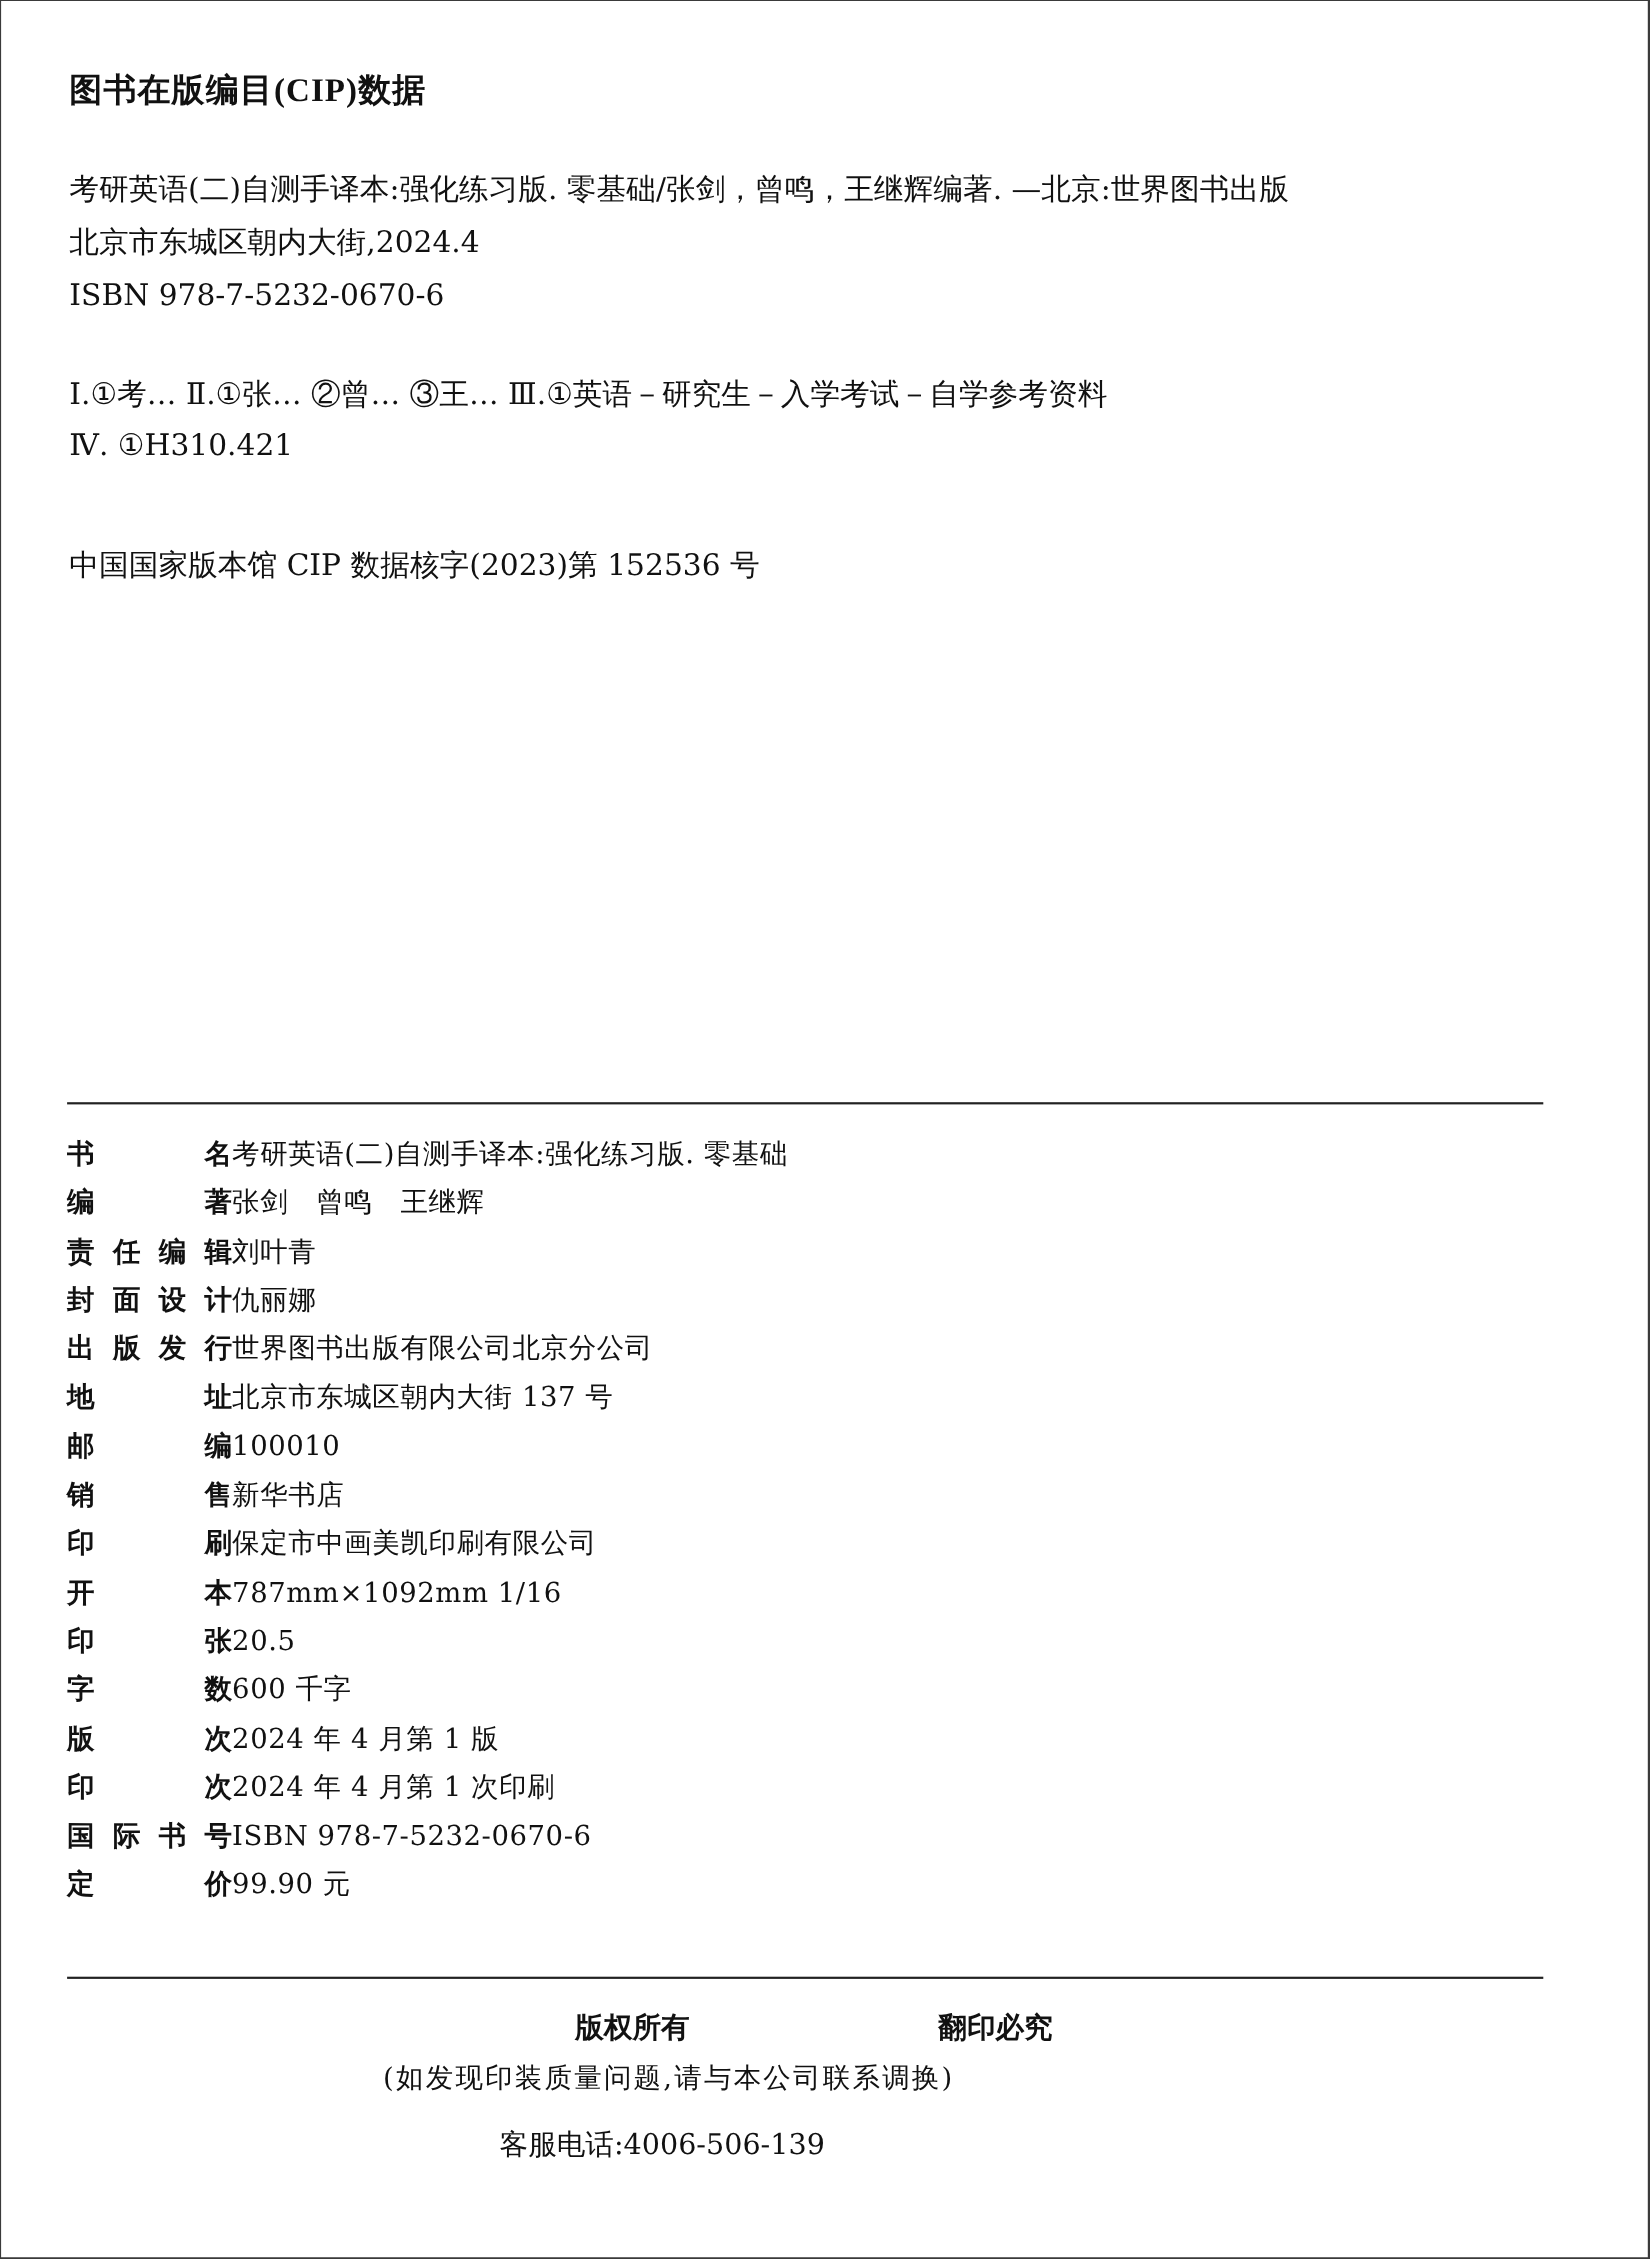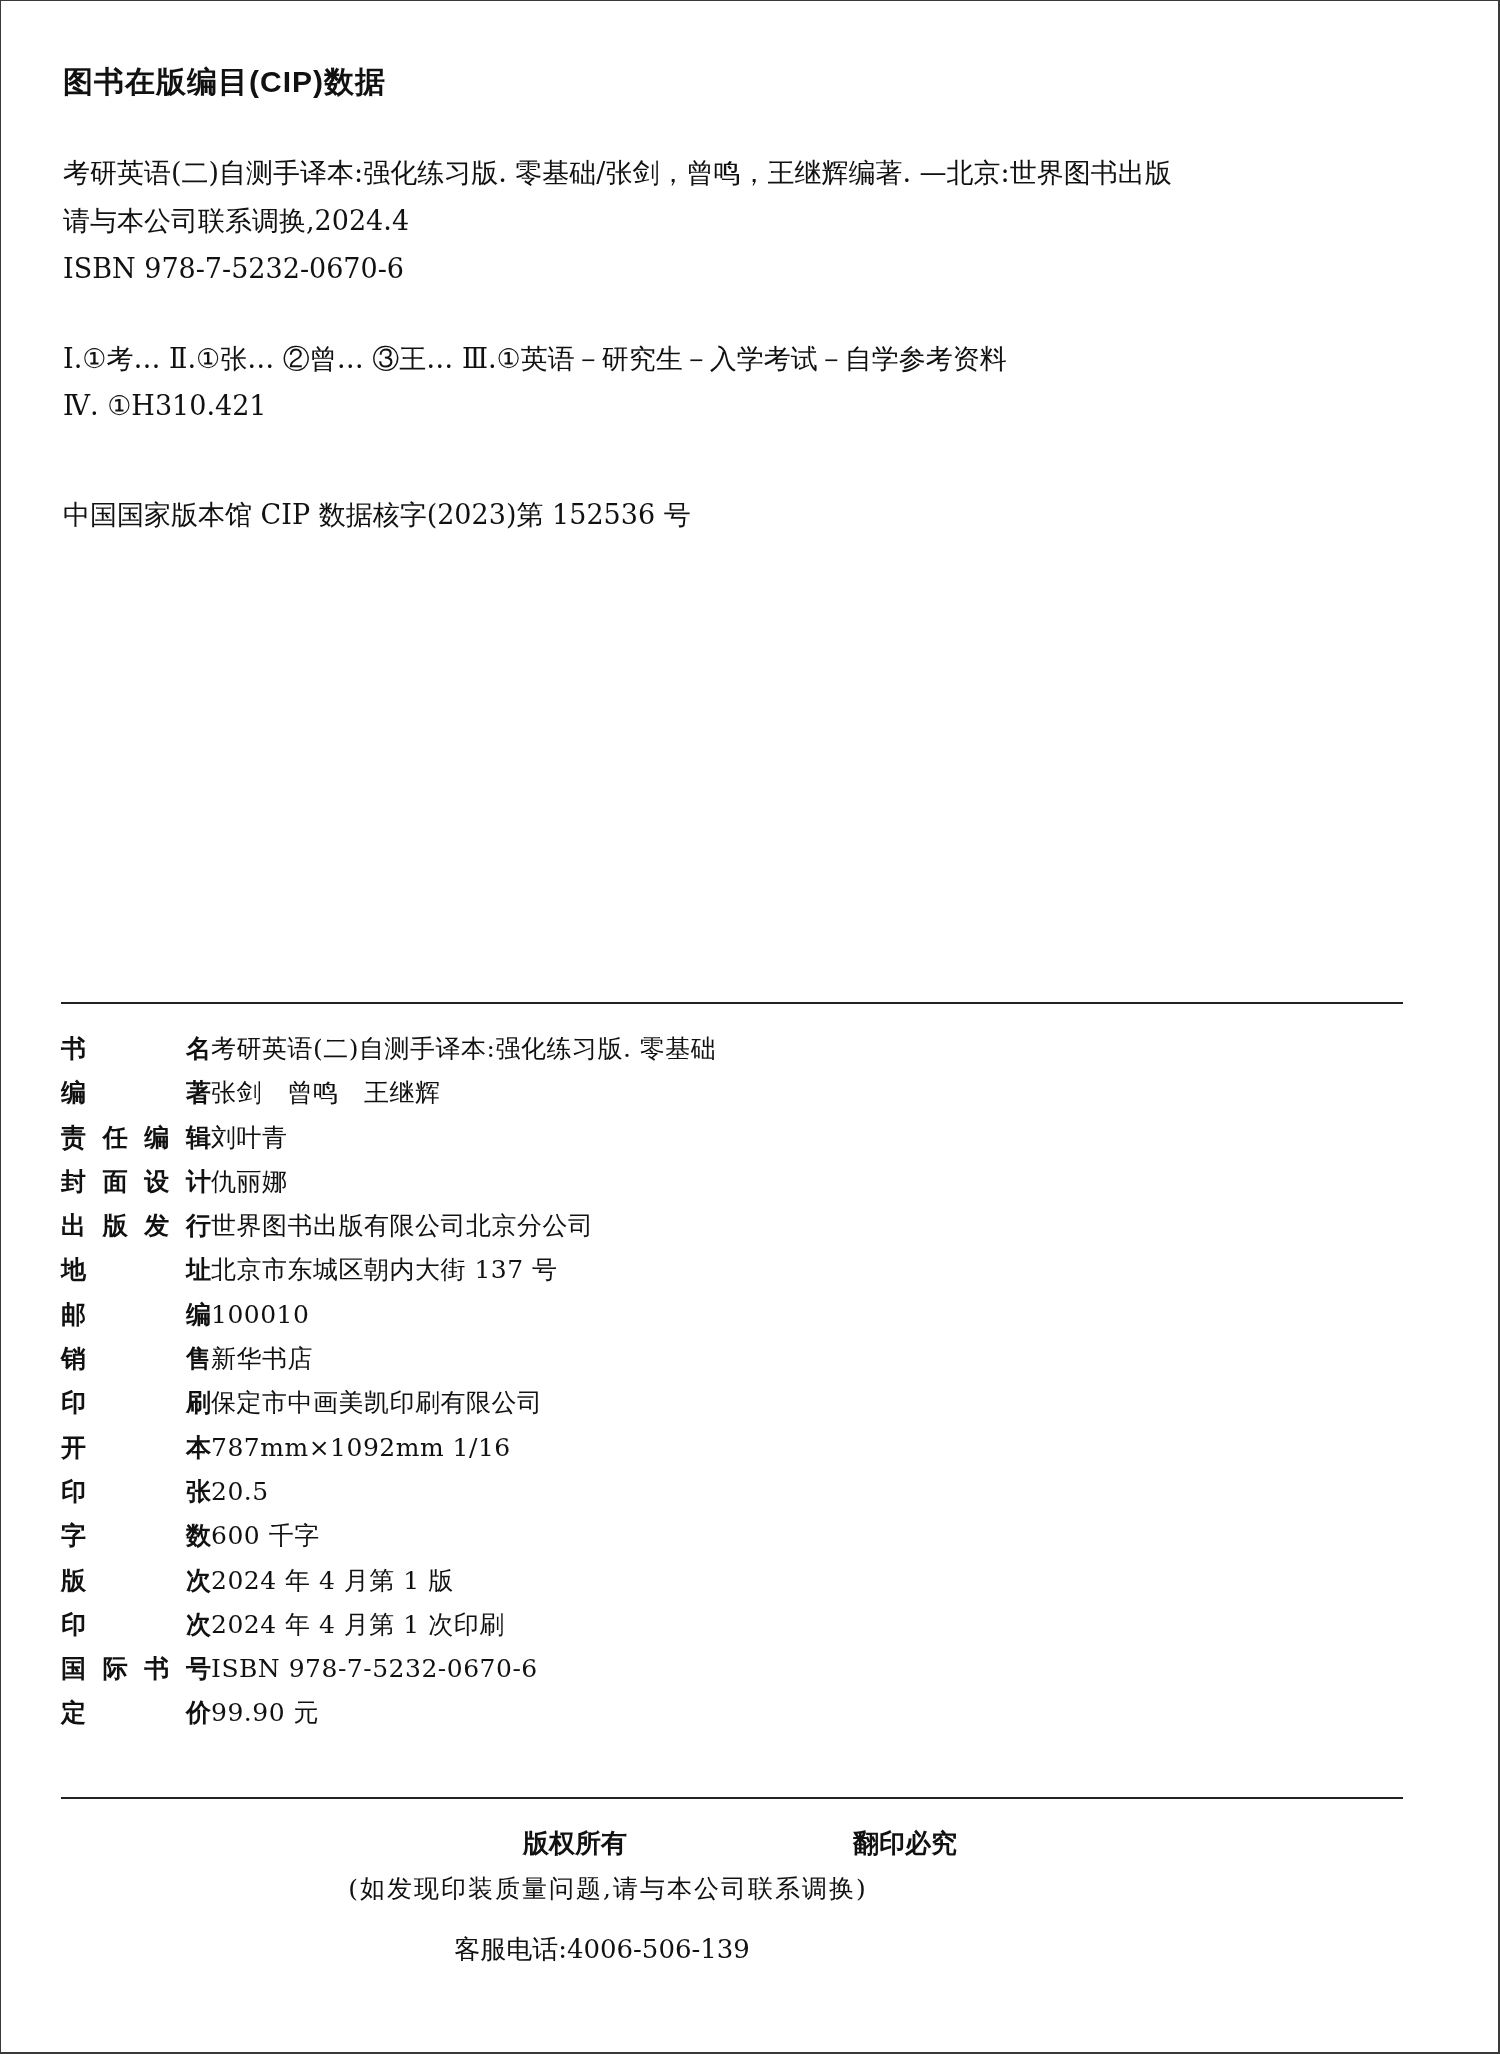--- a/index.html
+++ b/index.html
@@ -8,21 +8,21 @@
     font-family: "DejaVu Serif", "Liberation Serif", serif;
     color: #111111;
   }
   .page-frame {
     position: absolute; left: 0; top: 0; width: 1500px; height: 2054px;
     box-sizing: border-box; border: 2px solid #3a3a3a;
     border-top-width: 1px; border-left-width: 1px;
   }
   .heading {
     position: absolute; left: 63px; top: 62px;
-    font-family: Liberation Sans, sans-serif;
+    font-family: Liberation Serif, serif;
     font-weight: bold; font-size: 30px; letter-spacing: 1px;
   }
   .cip-line {
     position: absolute; left: 63px;
     font-size: 27px; line-height: 30px; white-space: nowrap;
     transform-origin: left top;
     text-align: center;
   }
   .rule {
     position: absolute; left: 61px; width: 1342px; height: 0;
@@ -62,21 +62,21 @@
   }
 </style>
 </head>
 <body>
 
 <div class="page-frame"></div>
 
 <div class="heading">图书在版编目(CIP)数据</div>
 
 <div class="cip-line" style="top:158px;">考研英语(二)自测手译本:强化练习版. 零基础/张剑，曾鸣，王继辉编著. —北京:世界图书出版</div>
-<div class="cip-line" style="top:206px;">请与本公司联系调换,2024.4</div>
+<div class="cip-line" style="top:206px;">北京市东城区朝内大街,2024.4</div>
 <div class="cip-line" style="top:254px;">ISBN 978-7-5232-0670-6</div>
 <div class="cip-line" style="top:344px;">Ⅰ.①考… Ⅱ.①张… ②曾… ③王… Ⅲ.①英语－研究生－入学考试－自学参考资料</div>
 <div class="cip-line" style="top:391px;">Ⅳ. ①H310.421</div>
 <div class="cip-line" style="top:482px;margin-top:18px;">中国国家版本馆 CIP 数据核字(2023)第 152536 号</div>
 
 <div class="rule" style="top:1002px;"></div>
 
 <div class="info-table" id="info-table">
     <div class="info-row">
       <div class="info-label">

